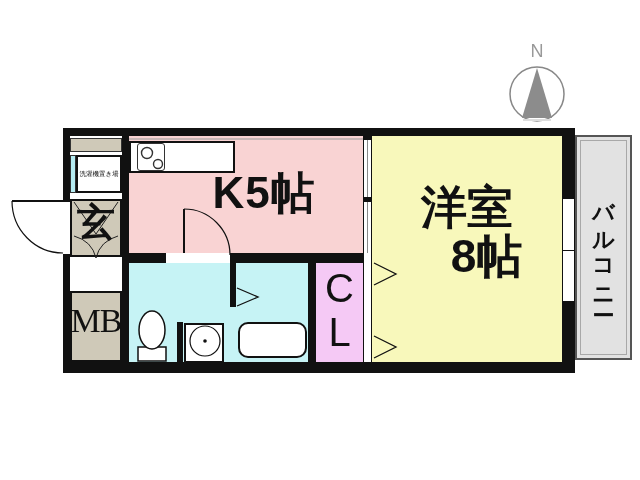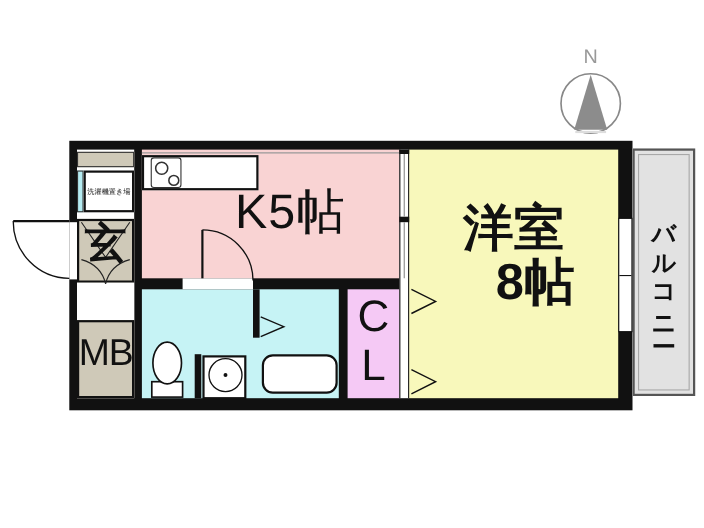--- a/index.html
+++ b/index.html
@@ -96,33 +96,33 @@
     <rect x="562.5" y="198.5" width="12" height="103" fill="#fff" stroke="#111" stroke-width="1"></rect>
     <line x1="563" y1="250.5" x2="574" y2="250.5" stroke="#111" stroke-width="1"></line>
 
     <circle cx="537" cy="94" r="27" fill="#fff" stroke="#888" stroke-width="1.5"></circle>
     <polygon points="537,68 522,118 552,118" fill="#8c8c8c"></polygon>
     <line x1="523" y1="120" x2="551" y2="120" stroke="#ddd" stroke-width="2"></line>
   </svg>
 
   <div class="lbl" style="left:510px;top:42px;width:54px;font-size:18px;font-weight:400;color:#999;">N</div>
 
-  <div class="lbl" style="left:129px;top:171px;width:270px;font-size:44px;font-weight:400;letter-spacing:1px;">K5帖</div>
+  <div class="lbl" style="left:129px;top:171px;width:270px;font-size:44px;font-weight:700;letter-spacing:1px;">K5帖</div>
 
   <div class="lbl" style="left:372px;top:184px;width:190px;font-size:46px;font-weight:600;line-height:1.05;">
     <span style="display:block;font-family:Liberation Serif, serif;">洋室</span>
     <span style="display:block;padding-left:39px;">8帖</span>
   </div>
 
   <div class="lbl" style="left:316px;top:266px;width:47px;font-size:40px;font-weight:500;line-height:1.1;">
     <span style="display:block;">C</span>
     <span style="display:block;">L</span>
   </div>
 
   <div class="lbl" style="left:70px;top:203px;width:52px;font-size:38px;font-weight:600;">玄</div>
 
-  <div class="lbl" style="left:68px;top:304px;width:56px;font-size:34px;font-weight:400;letter-spacing:-1px;">MB</div>
+  <div class="lbl" style="left:68px;top:304px;width:56px;font-size:34px;font-weight:400;letter-spacing:-1px;font-family:Liberation Serif, serif;">MB</div>
 
   <div class="abs" style="left:575px;top:135px;width:57px;height:225px;display:flex;align-items:center;justify-content:center;">
     <span class="vtext" style="font-size:22px;font-weight:600;letter-spacing:4px;color:#111;">バルコニー</span>
   </div>
 
 </div>
 
 </body></html>

